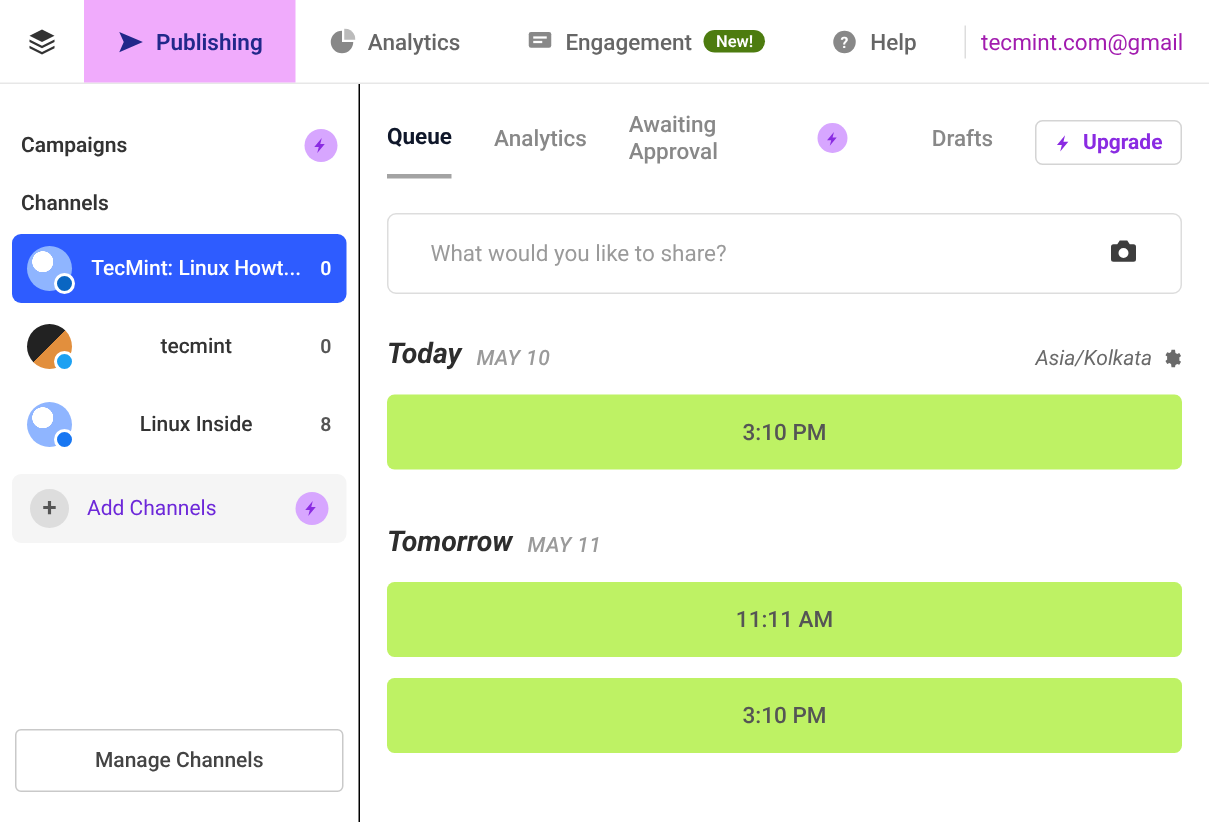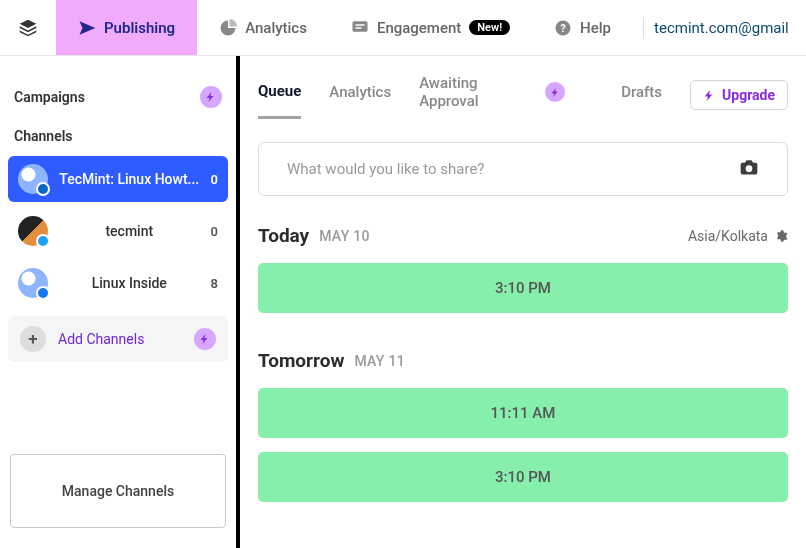--- a/index.html
+++ b/index.html
@@ -4,62 +4,62 @@
 <style>
   * { margin:0; padding:0; box-sizing:border-box; font-family:-apple-system,BlinkMacSystemFont,"Segoe UI",Roboto,Helvetica,Arial,sans-serif; }
   body { width:806px; height:548px; background:#fff; overflow:hidden; position:relative; }
 
   
   .topnav { height:56px; display:flex; align-items:center; border-bottom:1px solid #e7e7e7; }
   .topnav .logo-cell { width:56px; display:flex; align-items:center; justify-content:center; height:100%; }
   .nav-item { display:flex; align-items:center; padding:0 22px; height:100%; cursor:pointer; font-size:15px; color:#666; font-weight:500; gap:8px; }
   .nav-item.active { background:#f0abfc; color:#21288a; font-weight:600; }
   .nav-item svg { width:18px; height:18px; flex-shrink:0; }
-  .badge-new { background:#000000; color:#fff; border-radius:10px; font-size:11px; padding:1px 8px; font-weight:600; }
+  .badge-new { background:#4d7c0f; color:#fff; border-radius:10px; font-size:11px; padding:1px 8px; font-weight:600; }
   .nav-sep { width:1px; height:22px; background:#ddd; margin:0 10px; }
-  .nav-email { color:#0c4a6e; font-size:15px; padding-right:4px; }
+  .nav-email { color:#a21caf; font-size:15px; padding-right:4px; }
 
   
   .cols { display:flex; height:calc(100% - 56px);}
-  .sidebar { width:240px; border-right:4px solid #000000; display:flex; flex-direction:column; padding-top:20px; }
+  .sidebar { width:240px; border-right:1px solid #000000; display:flex; flex-direction:column; padding-top:20px; }
   .side-row { display:flex; align-items:center; justify-content:space-between; padding:8px 14px; font-size:14px; color:#333; font-weight:600;}
   .side-row.head { padding-top:10px; padding-bottom:10px;}
   .side-row .bolt { background:#d7a6ff; color:#8a2be2; border-radius:50%; width:22px; height:22px; display:flex; align-items:center; justify-content:center; }
   .channel-list { margin:2px 8px 0 8px; }
   .channel { display:flex; align-items:center; padding:8px 10px; border-radius:6px; cursor:pointer; gap:10px; margin-bottom:6px;}
   .channel .avatar { width:30px; height:30px; border-radius:50%; background:#c1cdf7; position:relative; flex-shrink:0;}
   .channel .avatar .mini { position:absolute; bottom:-2px; right:-2px; width:14px; height:14px; border-radius:50%; border:2px solid #fff; }
   .channel .label { flex:1; font-size:14px; color:#333; font-weight:500; white-space:nowrap; overflow:hidden; text-overflow:ellipsis;text-align:center;}
   .channel .count { font-size:13px; color:#555; font-weight:600; }
   .channel.active { background:#2e5cff; color:#fff; }
   .channel.active .label, .channel.active .count { color:#fff; }
   .add-channels { display:flex; align-items:center; gap:12px; background:#f5f5f5; border-radius:6px; padding:10px 12px; margin:4px 8px; cursor:pointer;}
   .add-channels .plus { width:26px; height:26px; border-radius:50%; background:#ddd; display:flex; align-items:center; justify-content:center; color:#555; font-size:17px; font-weight:600;}
   .add-channels .txt { flex:1; font-size:14px; color:#6d28d9; font-weight:400;}
   .add-channels .bolt { background:#d7a6ff; color:#8a2be2; border-radius:50%; width:22px; height:22px; display:flex; align-items:center; justify-content:center; }
   .sidebar-footer { margin-top:auto; padding:12px 10px 20px 10px; }
-  .manage-btn { width:100%; border:1px solid #c9c9c9; background:#fff; padding:28px 0; text-align:center; font-size:14px; color:#444; font-weight:500; border-radius:4px; cursor:pointer;}
+  .manage-btn { width:100%; border:1px solid #c9c9c9; background:#fff; padding:12px 0; text-align:center; font-size:14px; color:#444; font-weight:500; border-radius:4px; cursor:pointer;}
 
   
   .main { flex:1; display:flex; flex-direction:column; overflow:hidden;}
   .tabs { display:flex; align-items:center; gap:28px; padding:18px 18px 0 18px; position:relative;}
   .tab { font-size:15px; color:#888; cursor:pointer; padding-bottom:16px; font-weight:500; display:flex; align-items:center; gap:6px;}
   .tab.active { color:#0f172a; font-weight:700; border-bottom:3px solid #a3a3a3; }
   .tabs .spacer { flex:1; }
   .upgrade-btn { border:1px solid #d4d4d4; border-radius:5px; padding:6px 12px; display:flex; align-items:center; gap:6px; color:#8a2be2; font-weight:700; font-size:14px; cursor:pointer; margin-bottom:10px;}
   .tabs .bolt-sm { background:#d7a6ff; color:#8a2be2; border-radius:50%; width:20px; height:20px; display:flex; align-items:center; justify-content:center; font-size:12px;}
   .subtab { padding:14px 18px 16px 18px; font-size:15px; color:#888; border-bottom:1px solid #eee;}
   .composer-wrap { padding:16px 18px 0 18px;}
   .composer { border:1px solid #ddd; border-radius:6px; padding:14px 28px; display:flex; align-items:center; color:#9a9a9a; font-size:15px; cursor:text; gap:10px;}
   .composer .cam { margin-left:auto; color:#3d3d3d; }
-  .section-head { display:flex; align-items:center; padding:28px 18px 10px 18px; }
+  .section-head { display:flex; align-items:flex-end; padding:28px 18px 10px 18px;font-style:italic; }
   .section-head .title { font-size:19px; font-weight:700; color:#2d2d2d; margin-right:10px;}
   .section-head .date { font-size:14px; color:#9a9a9a; font-weight:500; letter-spacing:.3px;}
   .section-head .tz { margin-left:auto; font-size:14px; color:#6a6a6a; display:flex; align-items:center; gap:6px;}
-  .slot { margin:6px 18px 8px 18px; background:#86efac; border-radius:5px; text-align:center; padding:16px 0; color:#555; font-size:15px; font-weight:500; cursor:pointer;}
+  .slot { margin:6px 18px 8px 18px; background:#bef264; border-radius:5px; text-align:center; padding:16px 0; color:#555; font-size:15px; font-weight:500; cursor:pointer;}
 </style>
 </head>
 <body>
 
 <div class="topnav">
   <div class="logo-cell">
     <svg viewBox="0 0 24 24" width="20" height="20" fill="#333">
         <path d="M12 2 2 7l10 5 10-5-10-5zm0 13L2 10v2l10 5 10-5v-2l-10 5zm0 5L2 15v2l10 5 10-5v-2l-10 5z"></path>
       </svg>
   </div>

